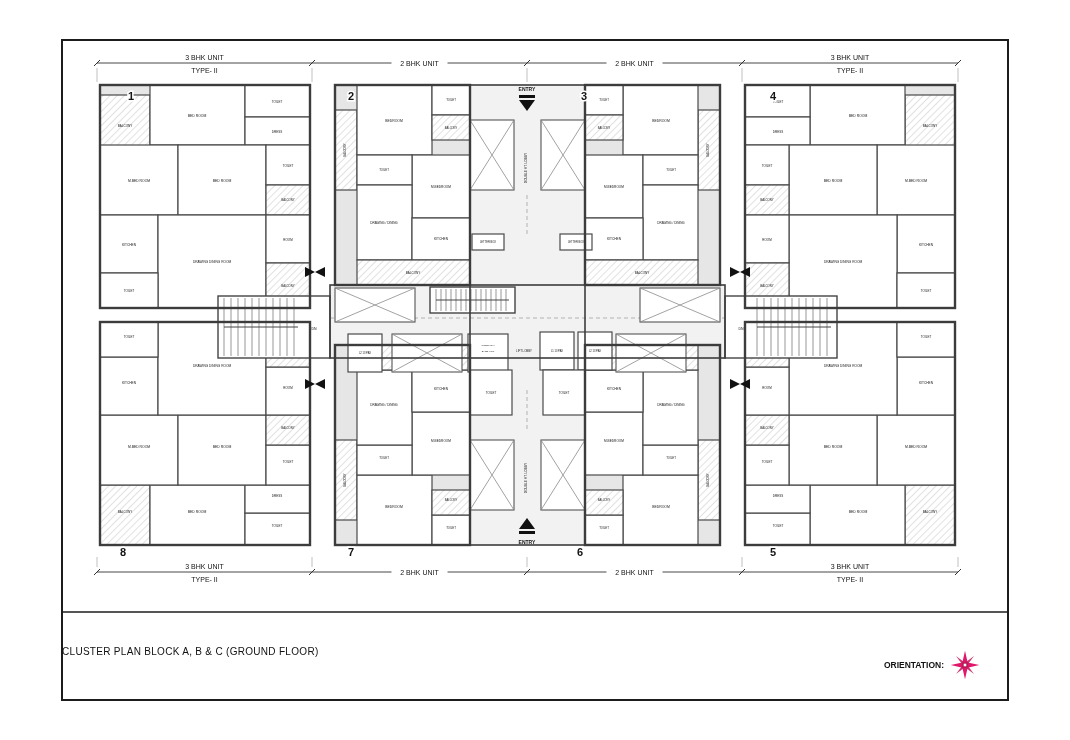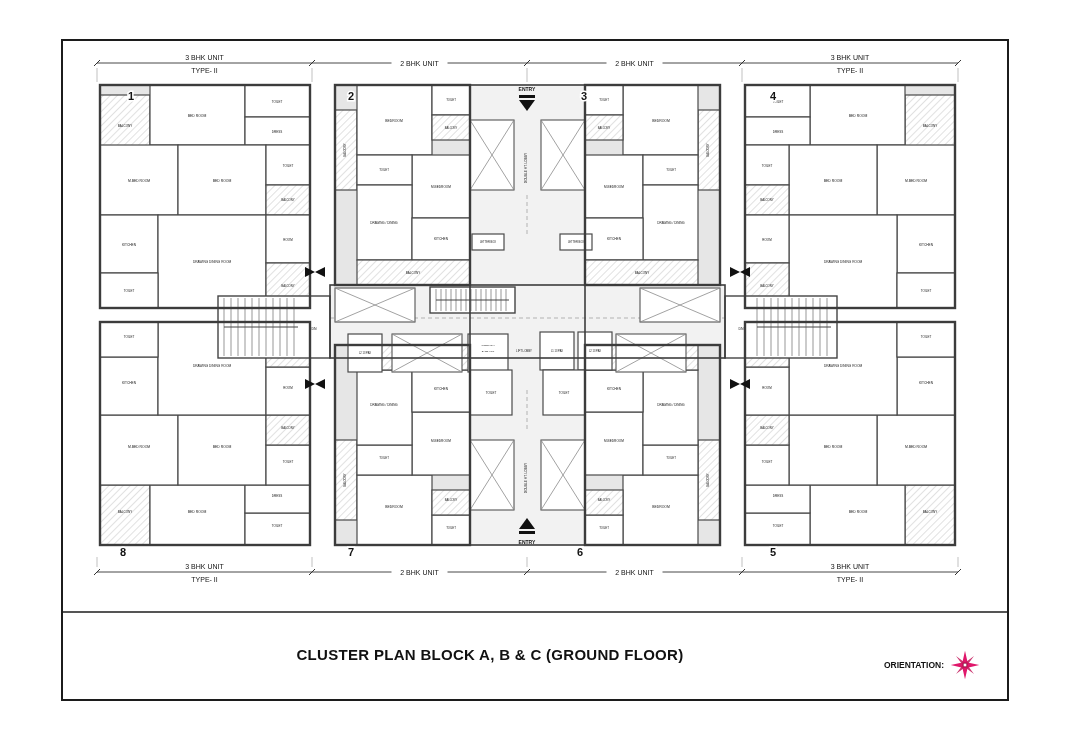--- a/index.html
+++ b/index.html
@@ -1,21 +1,21 @@
 <!DOCTYPE html>
 <html><head>
 <meta charset="utf-8">
 <style>
   html,body{margin:0;padding:0;background:#ffffff;}
   .canvas{position:relative;width:1070px;height:740px;background:#fff;overflow:hidden;
           font-family:"Liberation Sans","DejaVu Sans",sans-serif;color:#141414;}
   svg text{font-family:"Liberation Sans","DejaVu Sans",sans-serif;}
   .titlebar{position:absolute;left:62px;top:612px;width:946px;height:88px;}
-  .title{position:absolute;left:0;top:34px;width:856px;text-align:center;
-         font-size:15px;font-weight:700;letter-spacing:.3px;color:#111;}
+  .title{position:absolute;left:0;top:34px;width:856px;text-align:left;
+         font-size:10px;font-weight:400;letter-spacing:.3px;color:#111;}
   .orientation{position:absolute;right:28px;top:38px;display:flex;align-items:center;gap:6px;}
   .orientation span{font-size:8.5px;font-weight:700;color:#111;}
   .compass{width:30px;height:30px;}
 </style>
 </head>
 <body>
 
 <div class="canvas">
 
   <svg id="plan-svg" width="1070" height="740" viewBox="0 0 1070 740">

